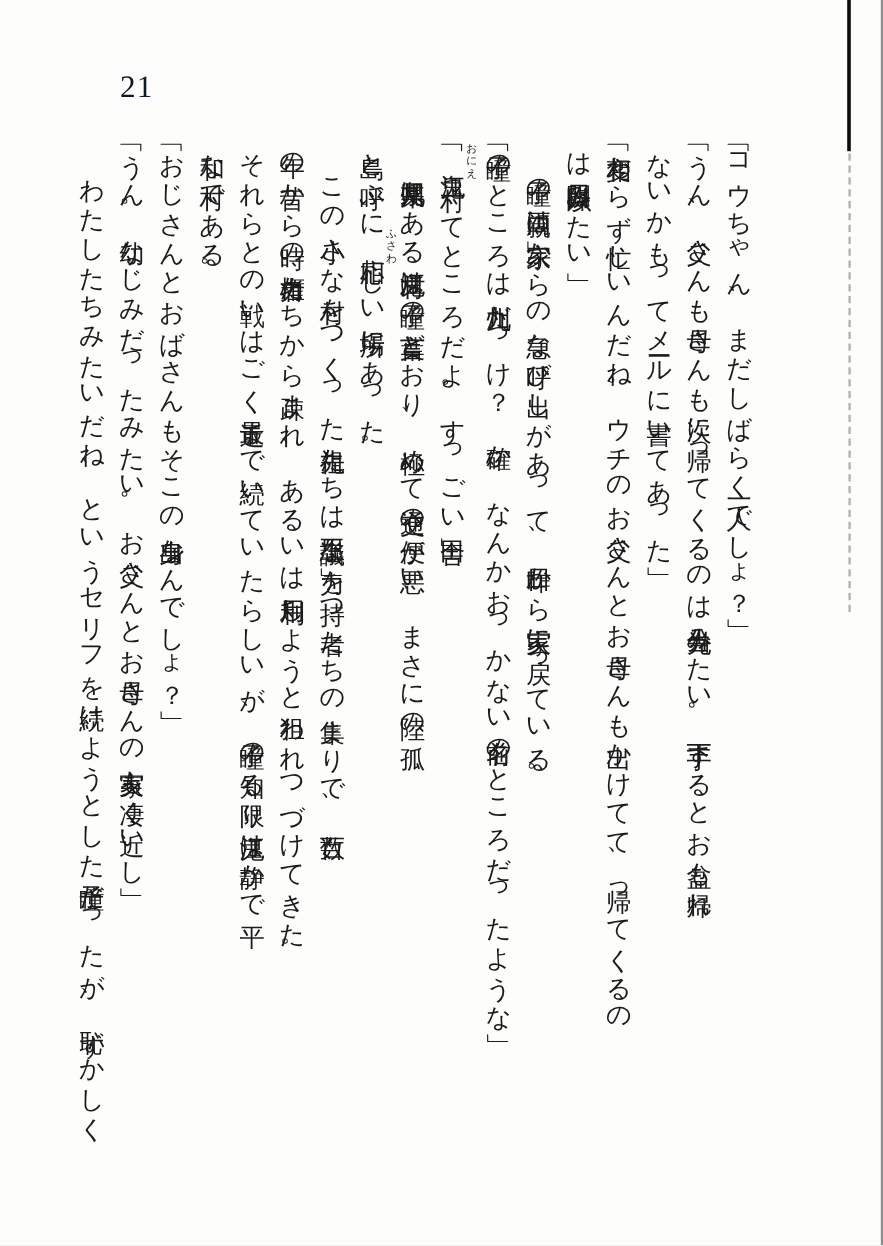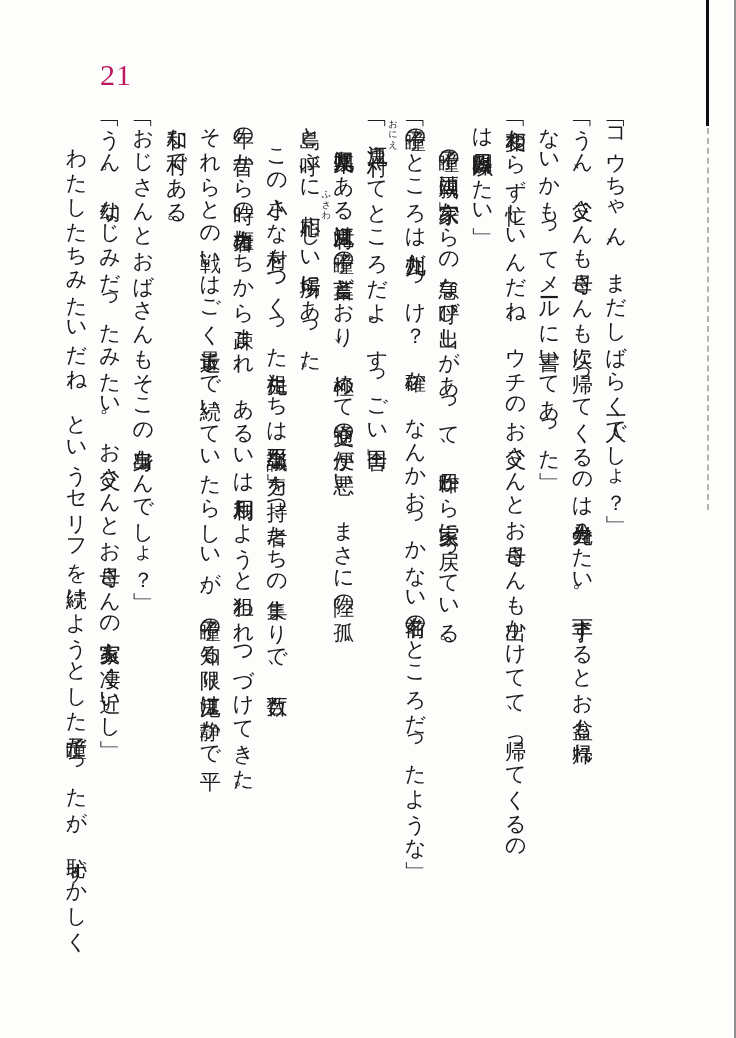--- a/index.html
+++ b/index.html
@@ -13,23 +13,23 @@
     height: 1038px;
     background: #fdfdfc;
     overflow: hidden;
     font-family: "Liberation Serif", "DejaVu Serif", serif;
     color: #1b1b1b;
   }
   .page-number {
     position: absolute;
     top: 58px;
     left: 100px;
-    font-size: 30px;
+    font-size: 26px;
     letter-spacing: 1px;
-    color: #be185d;
+    color: #0f172a;
   }
   .text-block {
     position: absolute;
     top: 113px;
     right: 104px;
     height: 832px;
     writing-mode: vertical-rl;
     text-orientation: mixed;
     font-size: 21px;
     line-height: 33.4px;

